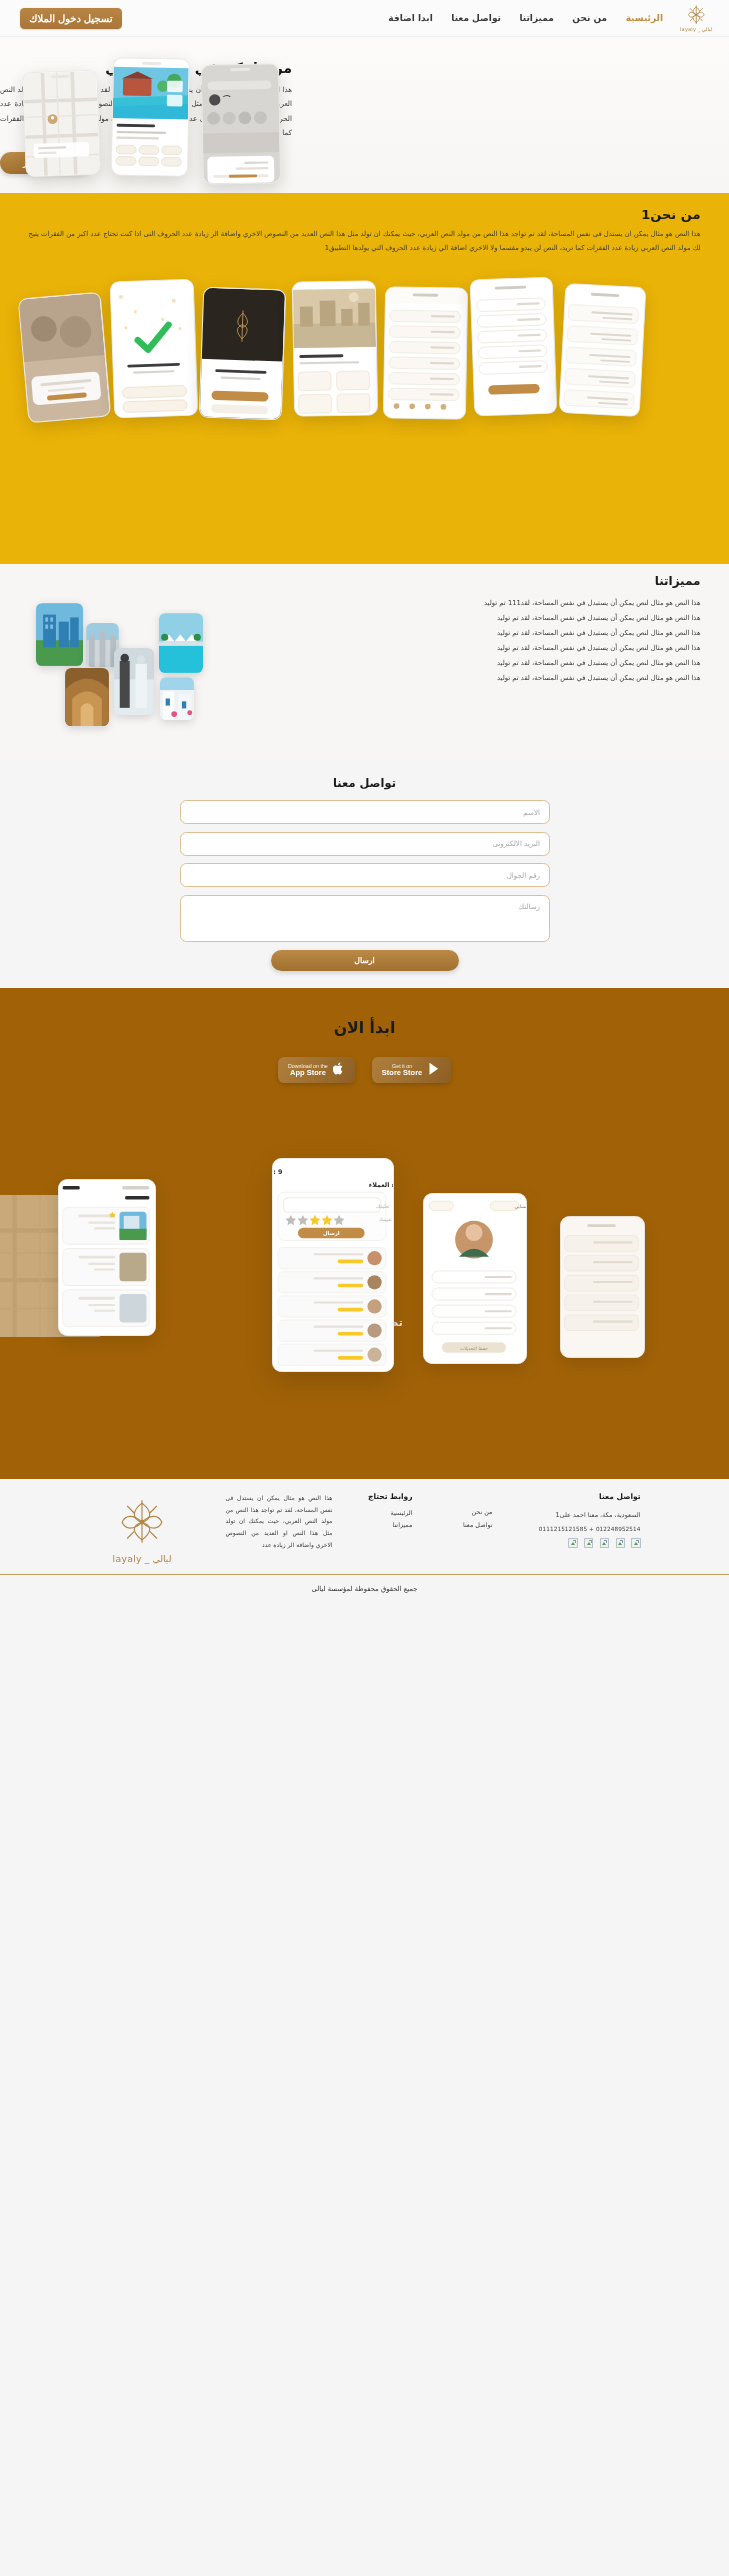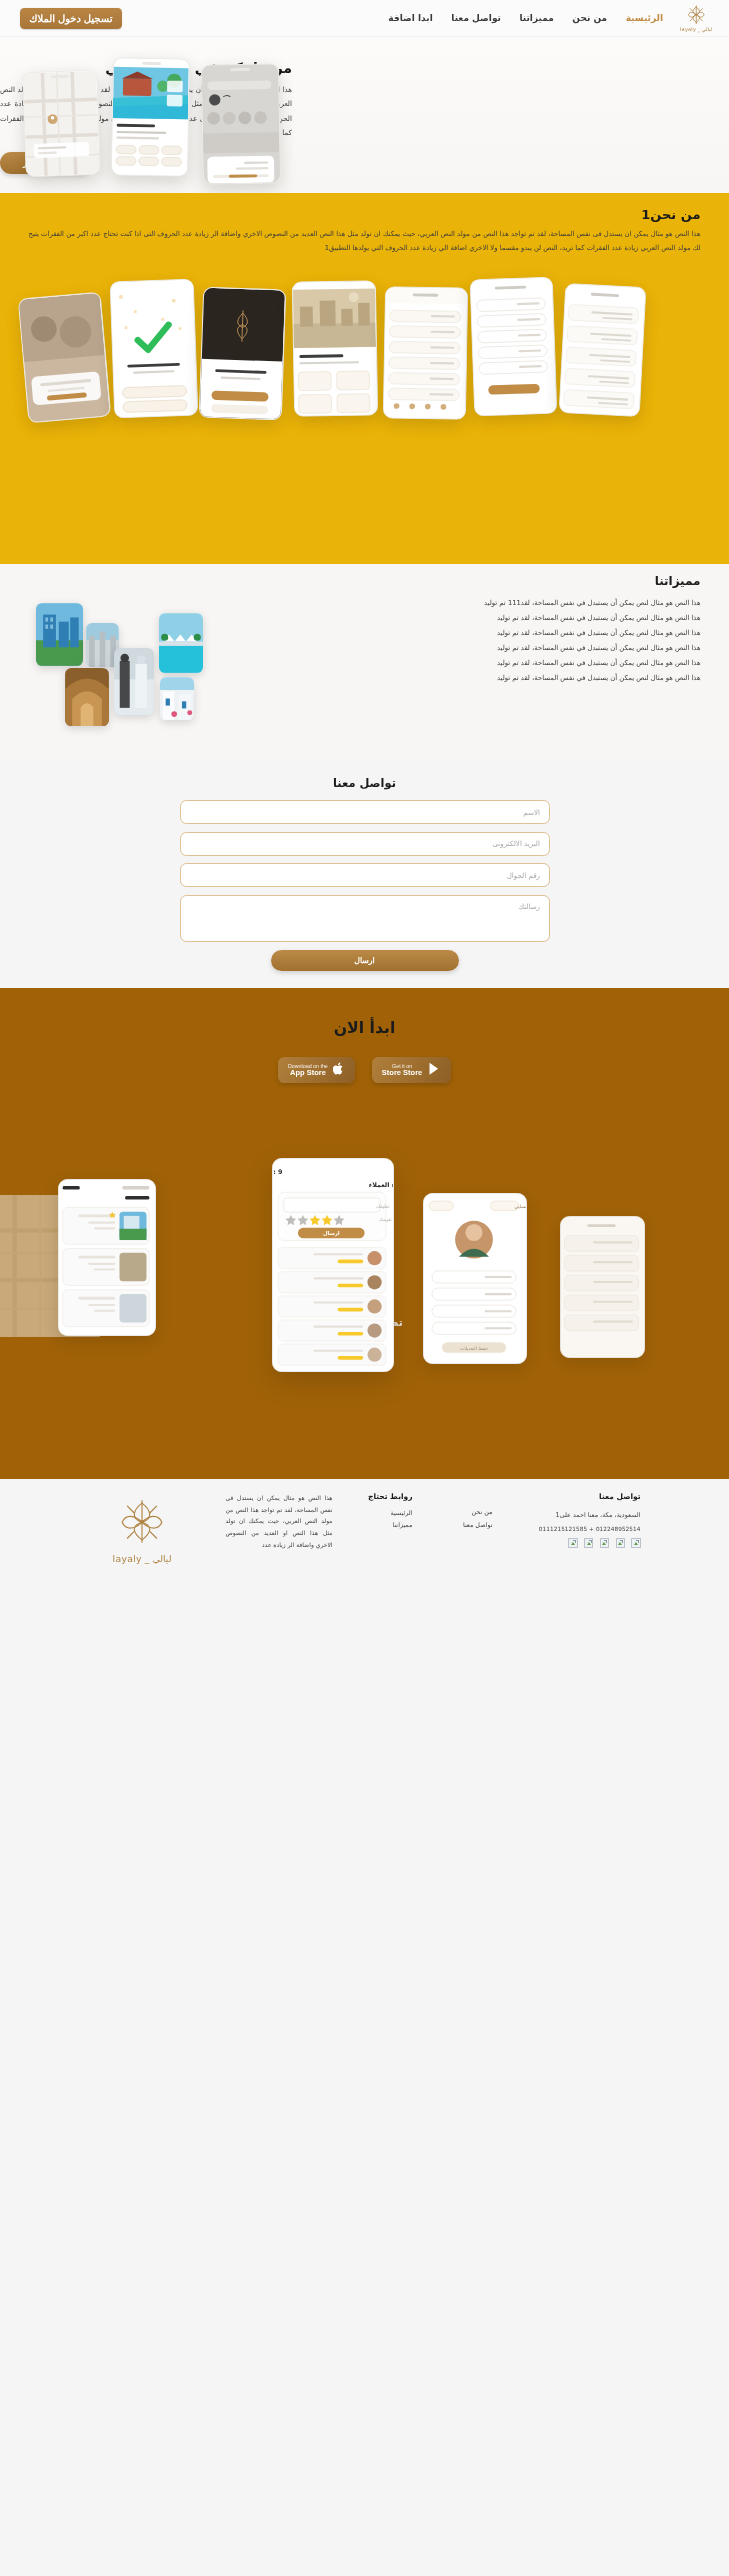--- a/index.html
+++ b/index.html
@@ -765,15 +765,16 @@
               <circle cx="31" cy="37" r="2.5"></circle>
             </g>
           </svg>
         </div>
         <div class="flogo-word">ليالي _ layaly</div>
       </div>
 
     </div>
   </footer>
 
+  <div class="copyright">جميع الحقوق محفوظة لمؤسسة ليالى</div>
 
 </div>
 
 
 </body></html>

